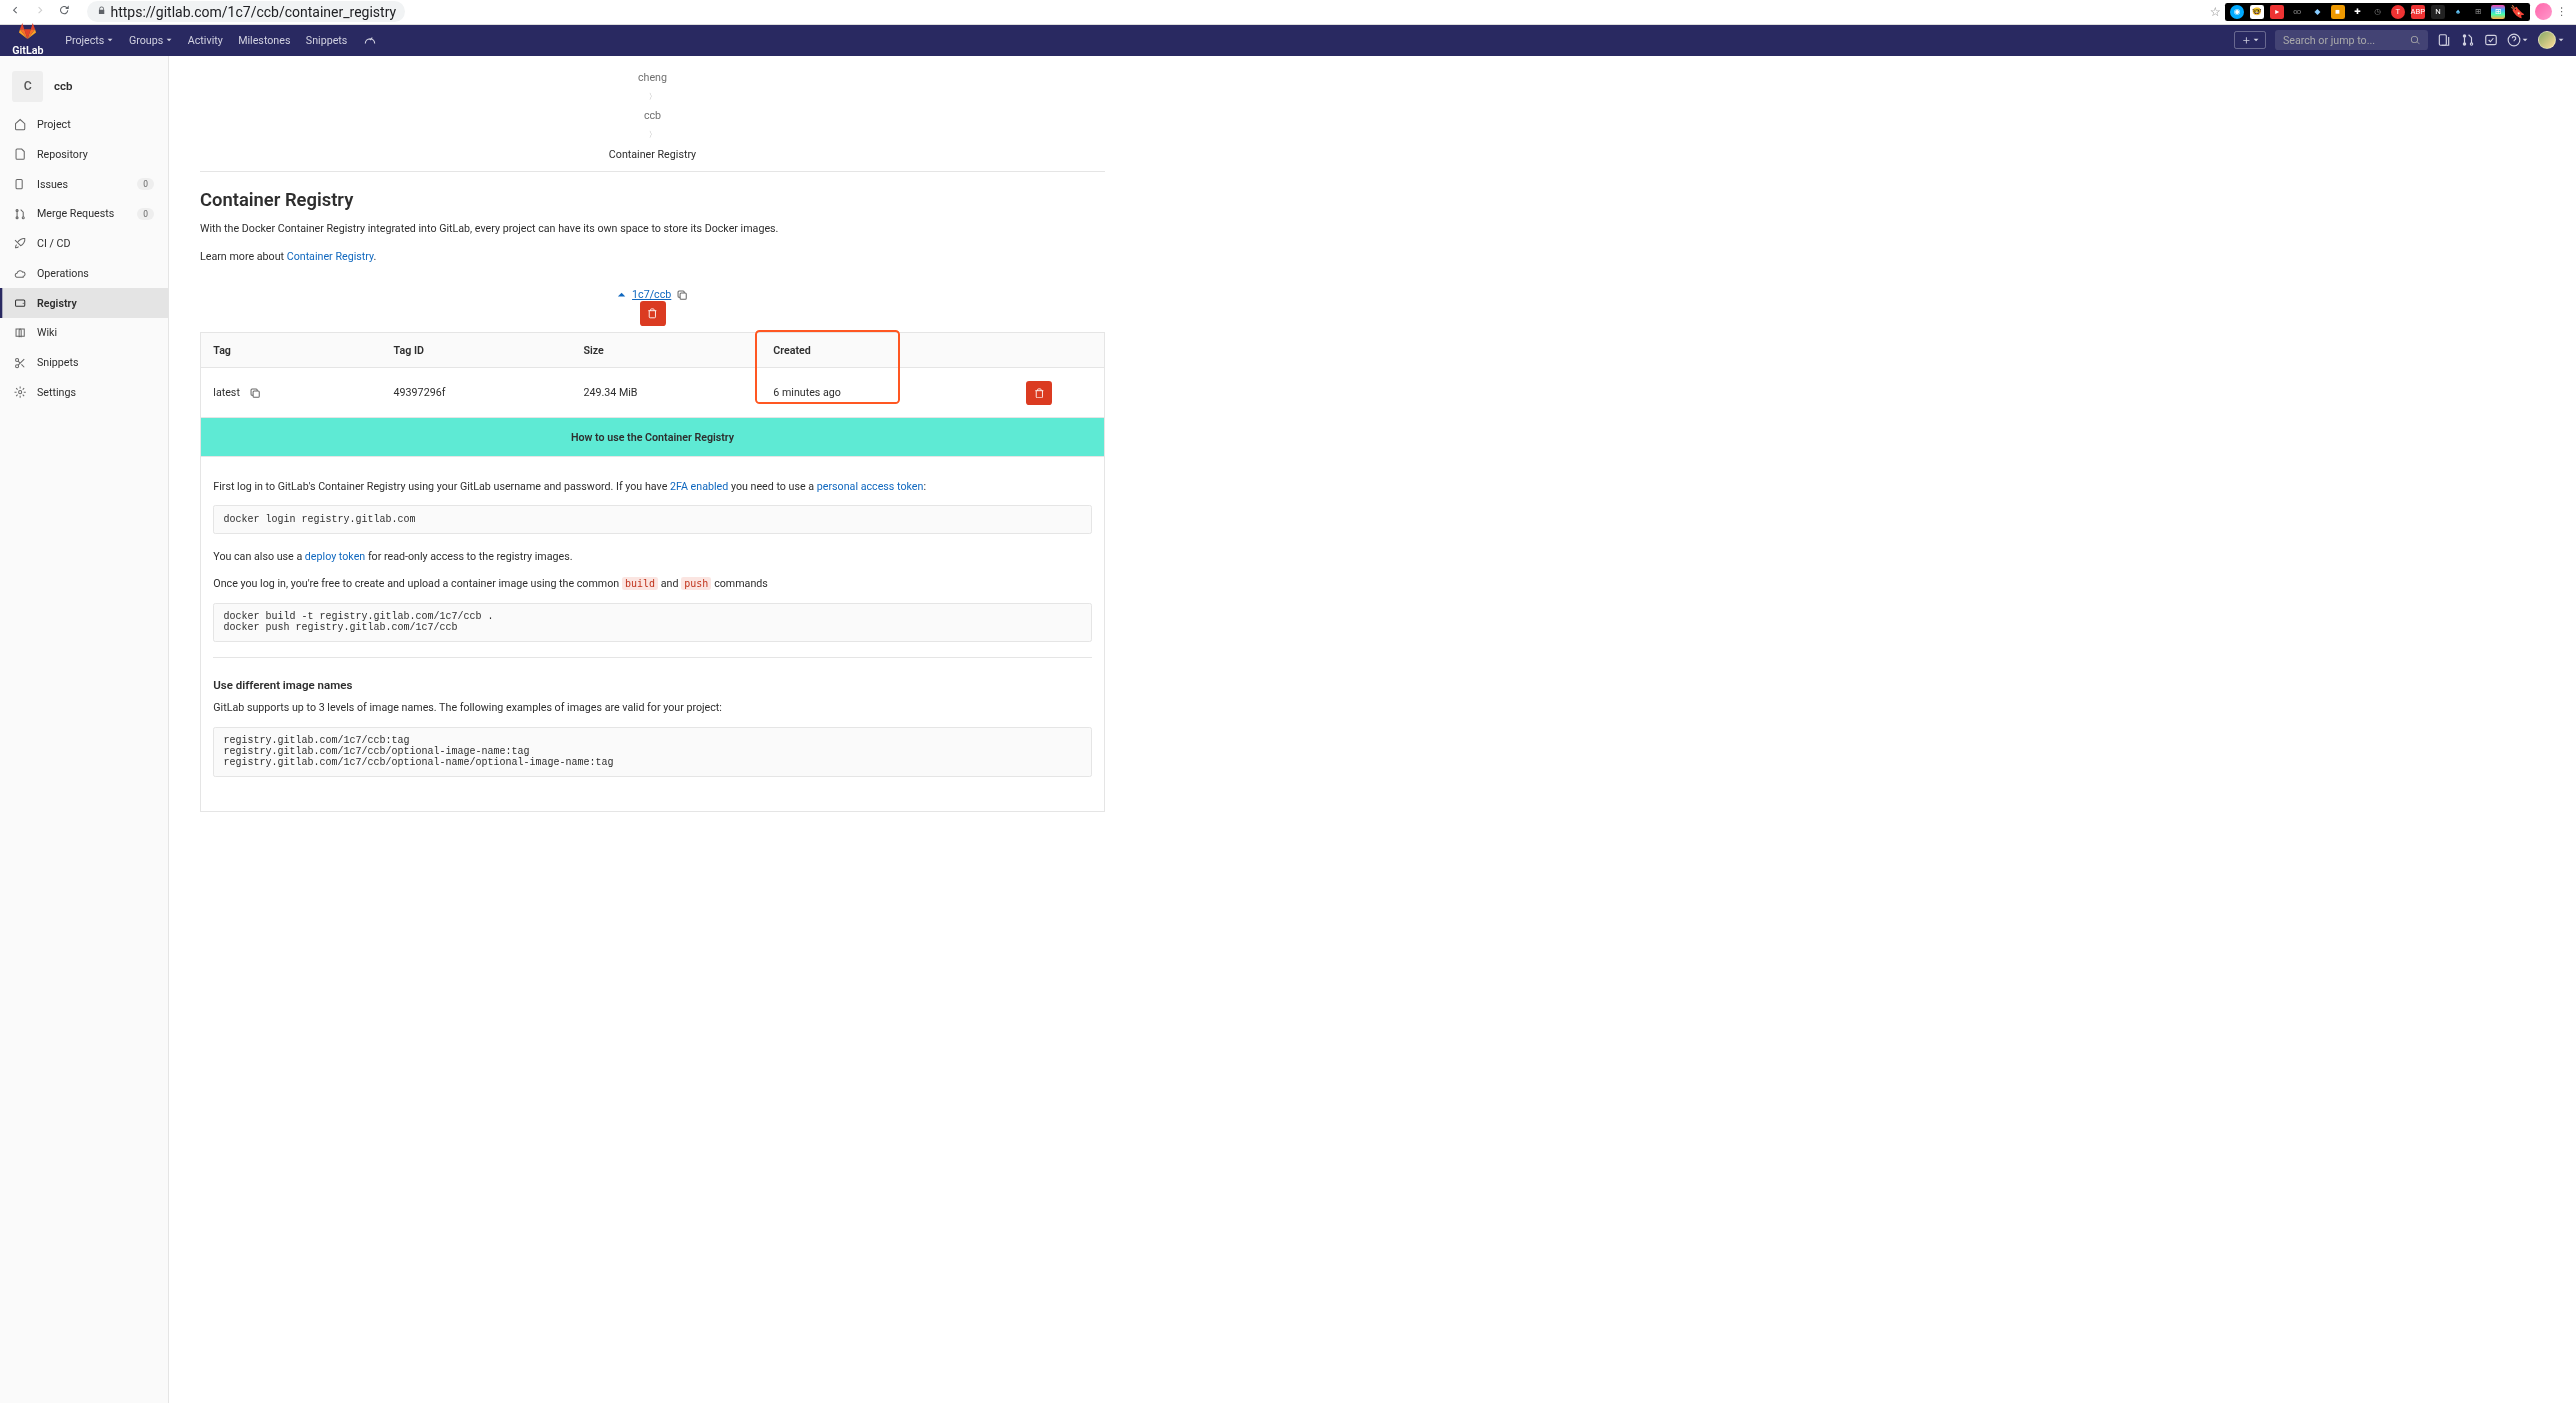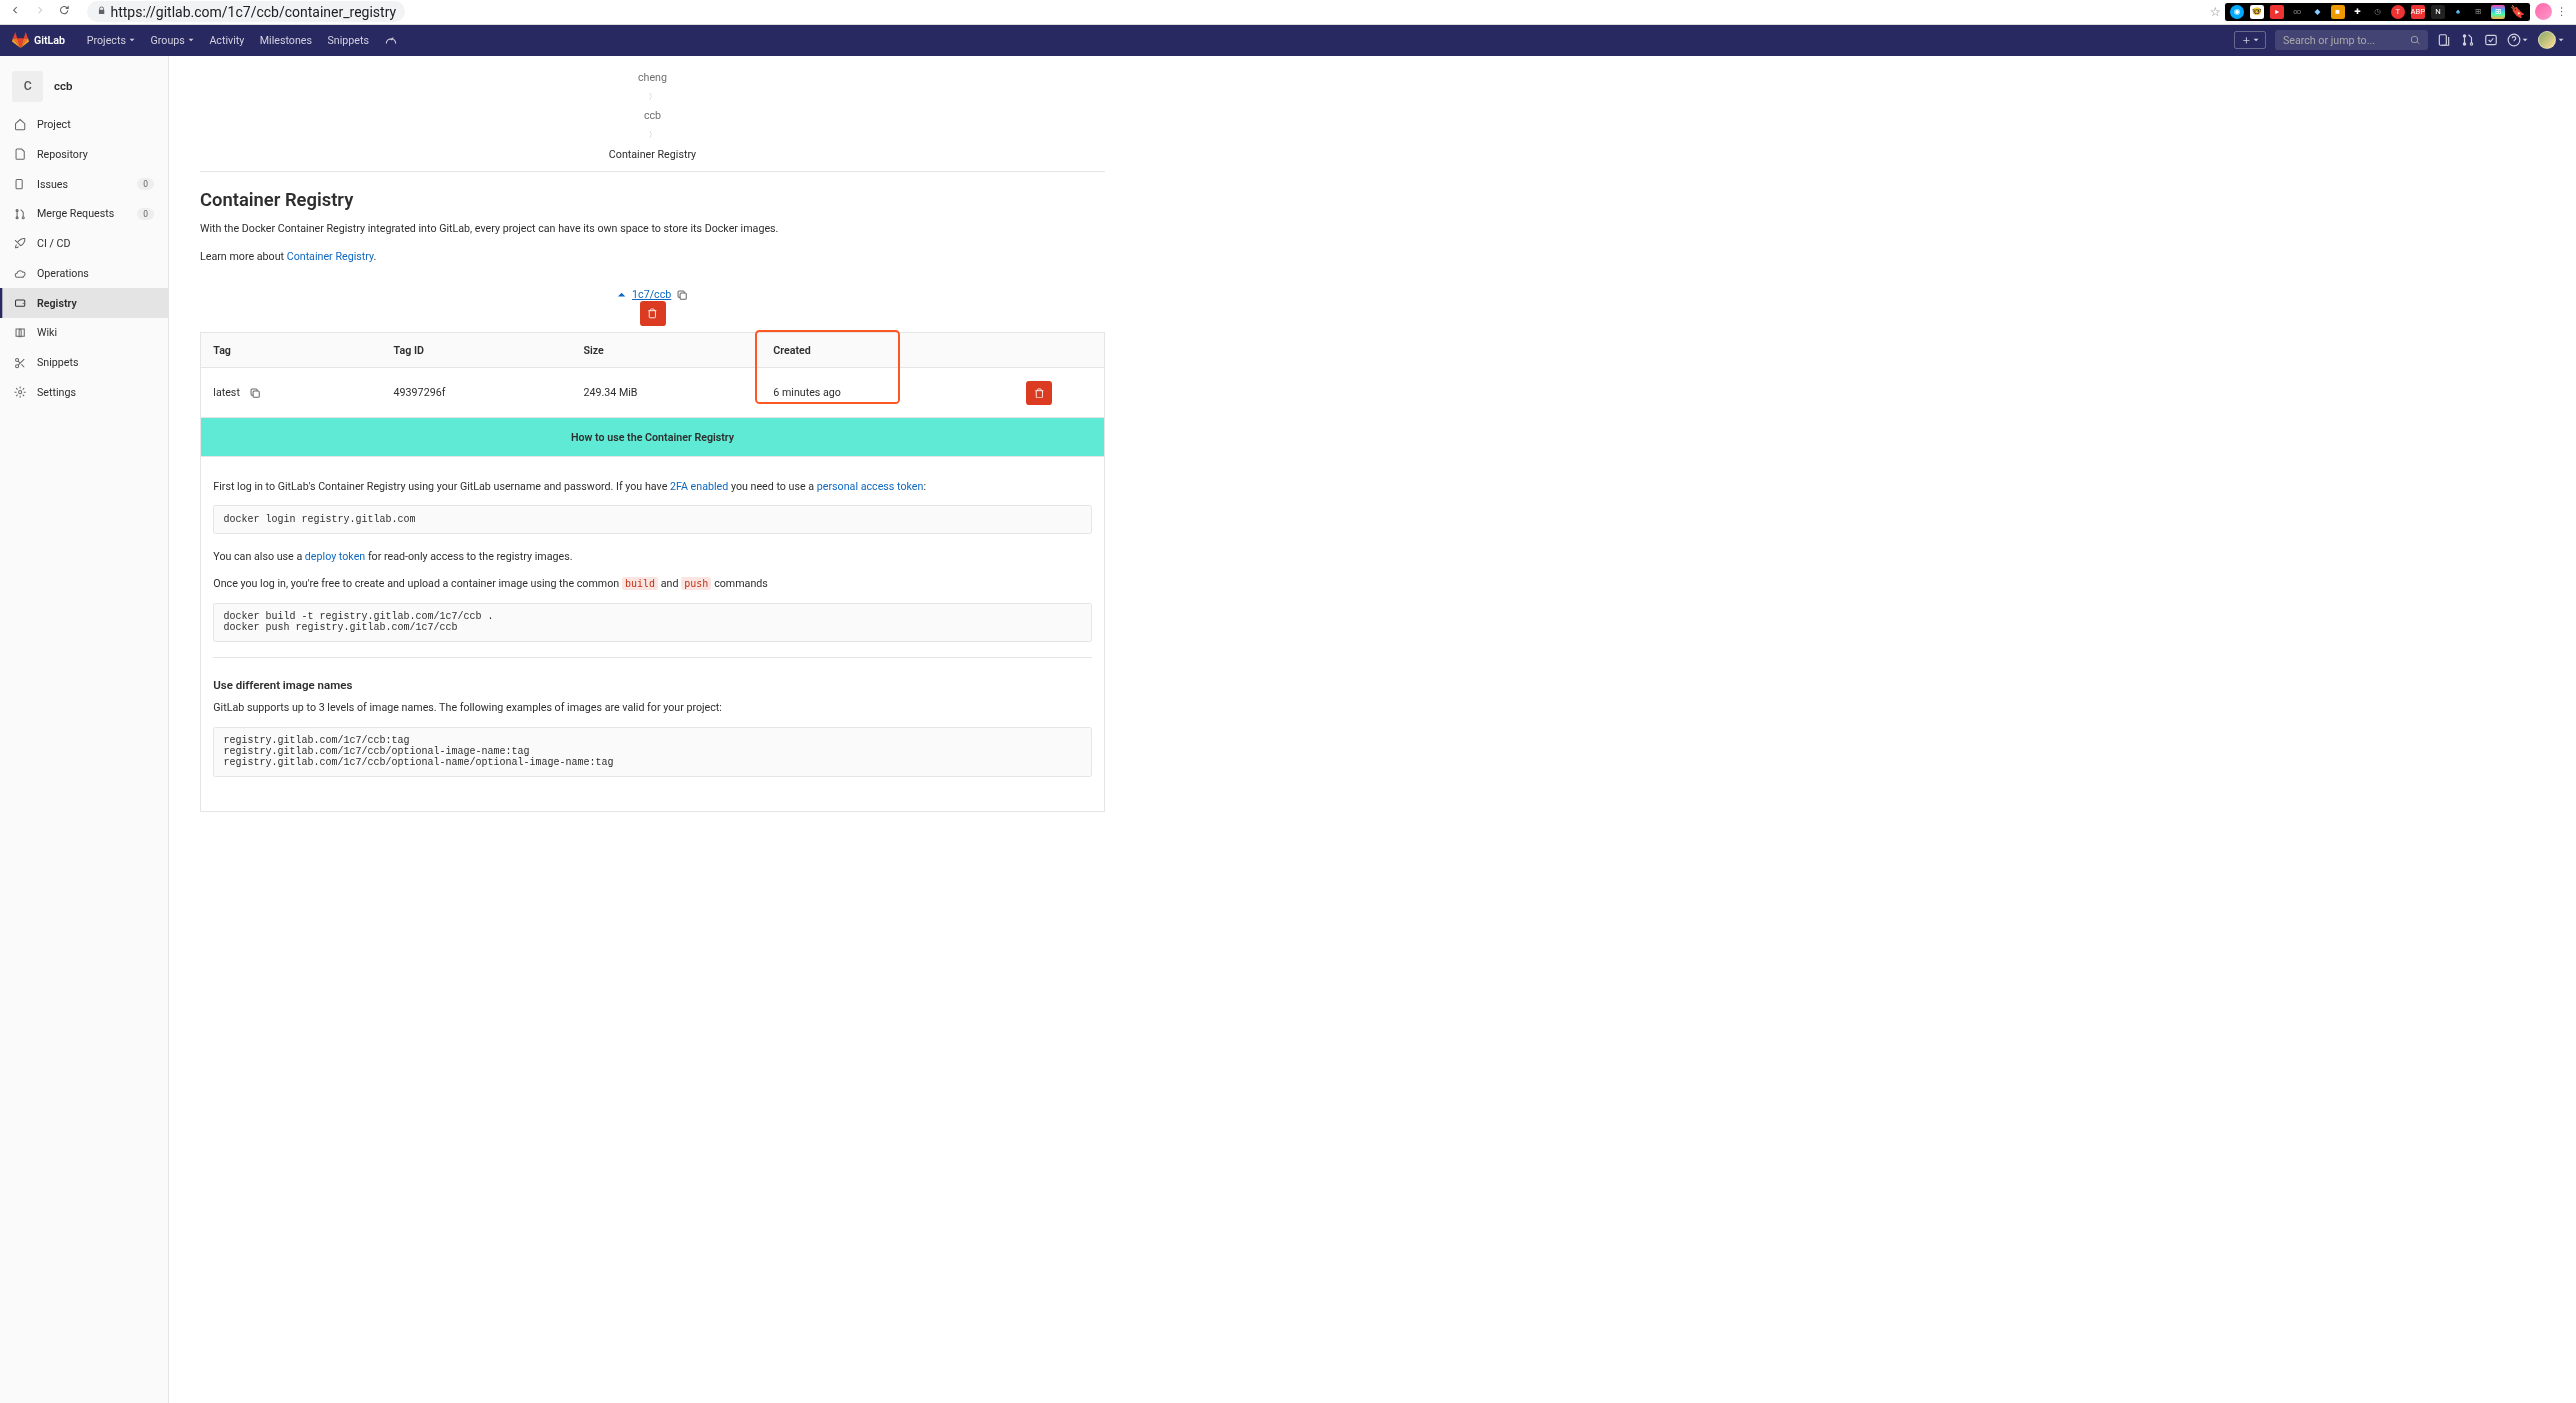--- a/index.html
+++ b/index.html
@@ -12,21 +12,21 @@
     .url-bar { flex: 0 0 auto; display: flex; align-items: center; background: #f1f3f4; border-radius: 10.7px; padding: 2.3px 9.2px; gap: 4.6px; margin-left: 6.1px; }
     .url-bar svg { width: 9.2px; height: 9.2px; fill: #5f6368; }
     .url-text { font-size: 14px; color: #202124; }
     .browser-right { margin-left: auto; display: flex; gap: 4.6px; align-items: center; }
     .ext-icon { width: 14px; height: 14px; border-radius: 2.3px; display: flex; align-items: center; justify-content: center; font-size: 7.7px; color: white; }
     .black-strip { background: #000; display: flex; align-items: center; padding: 0 4.6px; gap: 6.1px; border-radius: 2.3px; height: 18.4px; }
     .avatar-small { width: 17px; height: 17px; border-radius: 50%; background: linear-gradient(135deg, #f6a, #f9c); }
     
     
     .gitlab-header { background: #292961; height: 31px; display: flex; align-items: center; padding: 0 12.3px; color: #fff; }
-    .gitlab-logo { display: flex; align-items: center; gap: 4.6px; font-weight: 600; margin-right: 14px; }
+    .gitlab-logo { display: flex; align-items: center; gap: 4.6px; font-weight: 600; margin-right: 14px; flex-direction: column; }
     .tanuki { width: 17px; height: 17px; }
     .nav-item { color: #d1d1e0; padding: 0 7.7px; font-size: 10.7px; display: flex; align-items: center; gap: 3.1px; cursor: pointer; }
     .header-right { margin-left: auto; display: flex; align-items: center; gap: 9.2px; }
     .plus-btn { display: flex; align-items: center; gap: 1.5px; padding: 3.1px 6.1px; border: 0.8px solid rgba(255,255,255,0.3); border-radius: 2.3px; cursor: pointer; }
     .search-box { background: rgba(255,255,255,0.12); border-radius: 3.1px; padding: 3.8px 7.7px; width: 153px; display: flex; align-items: center; justify-content: space-between; color: #aaa; }
     .header-icon { width: 14px; height: 14px; fill: #d1d1e0; cursor: pointer; }
     .user-avatar { width: 18.4px; height: 18.4px; border-radius: 50%; background: linear-gradient(135deg, #8a6, #fd9); border: 0.8px solid rgba(255,255,255,0.4); }
     
     
     .layout { display: flex; }

